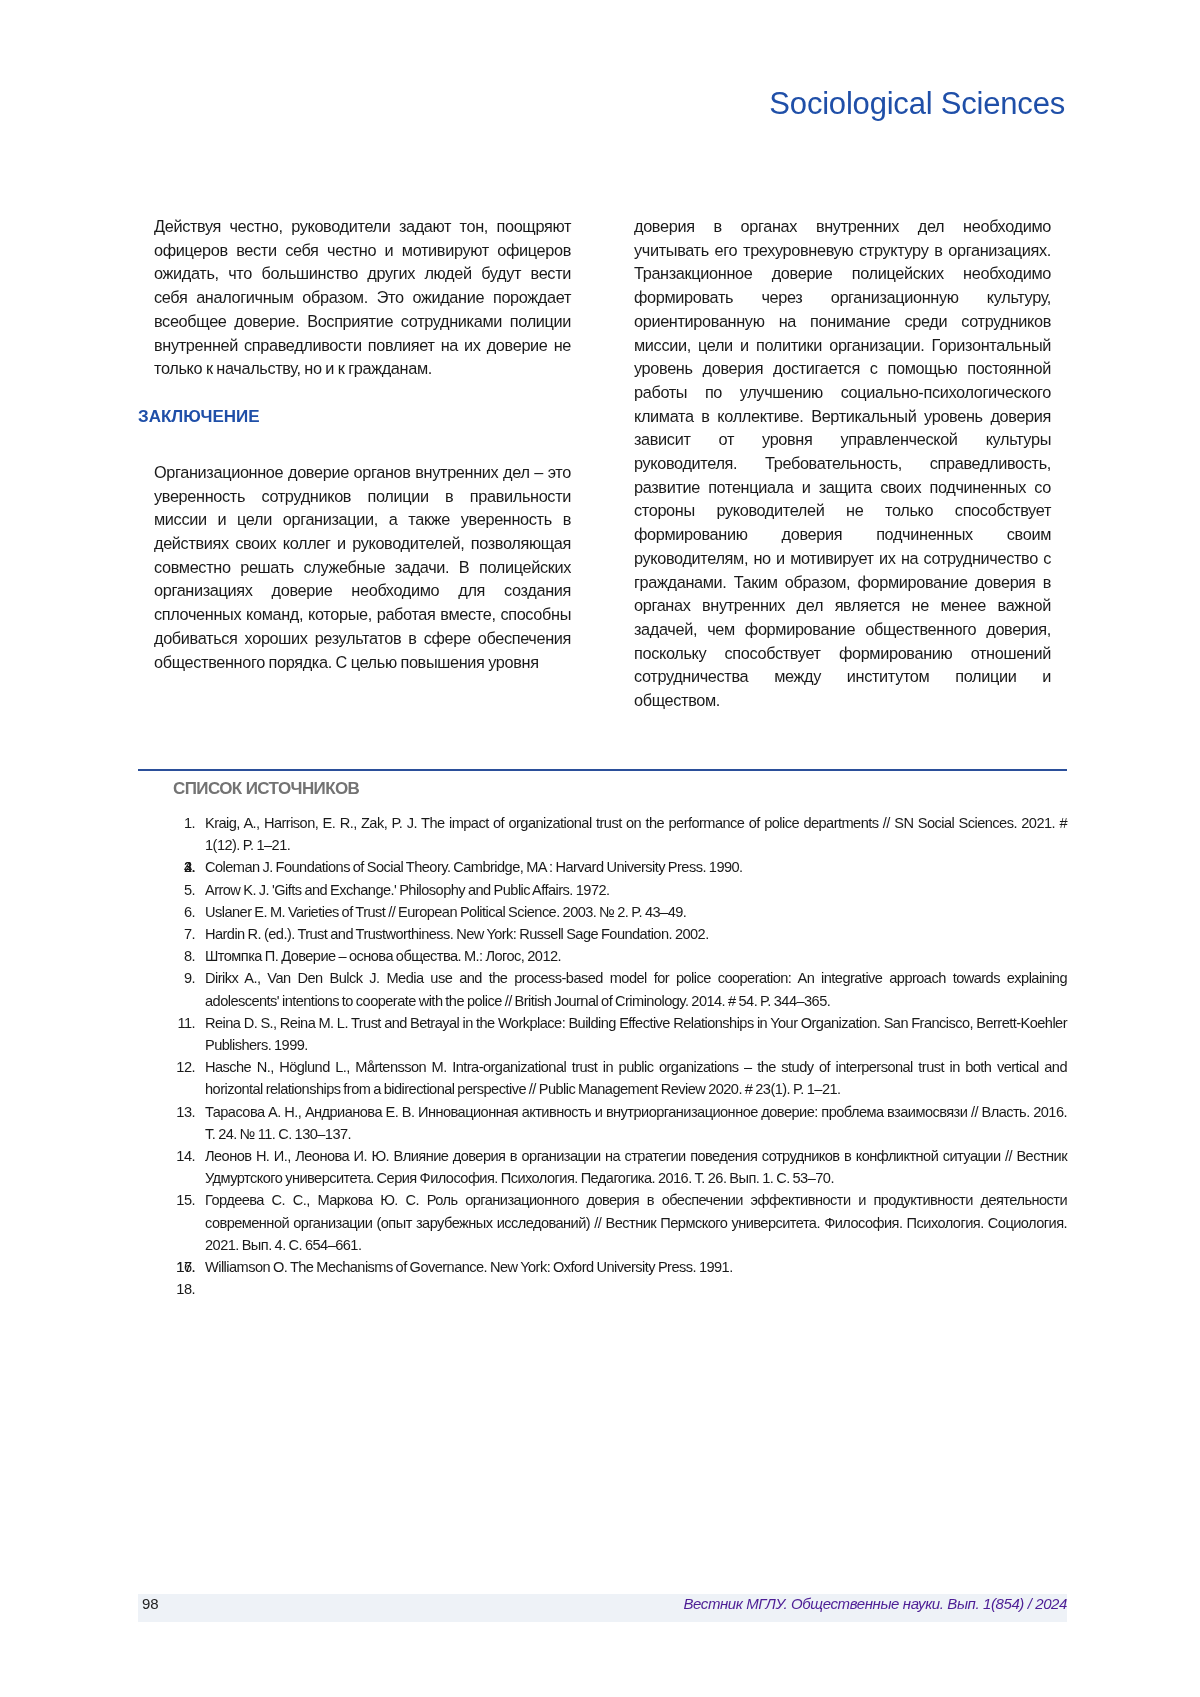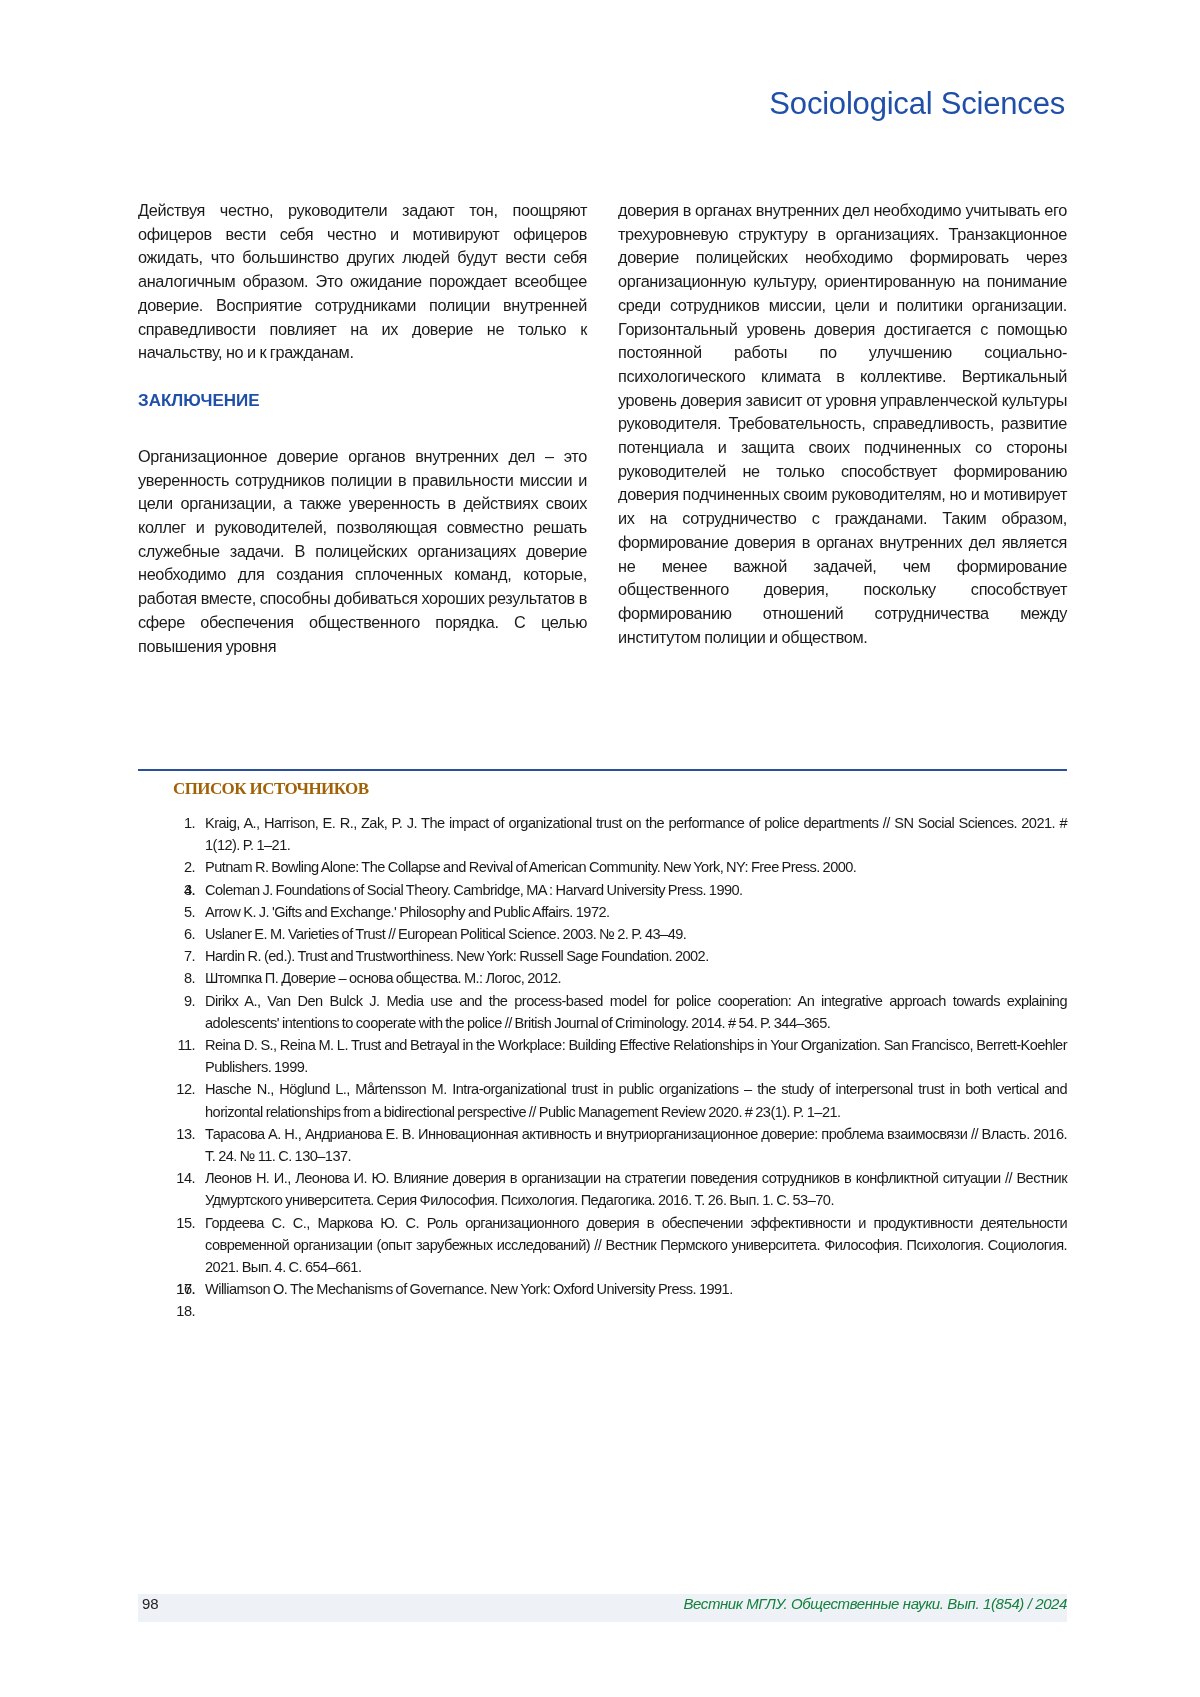--- a/index.html
+++ b/index.html
@@ -2,38 +2,38 @@
 <html><head>
 <meta charset="utf-8">
 <style>
   html, body { margin: 0; padding: 0; background: #ffffff; }
   body { width: 1200px; height: 1697px; position: relative; overflow: hidden;
          font-family: "Liberation Sans", "DejaVu Sans", sans-serif; color: #1a1a1a; }
   .running-head { position: absolute; top: 86px; right: 135px; font-size: 31px;
                   color: #1f4fa8; font-family: "Liberation Sans", sans-serif; letter-spacing: -0.2px; }
   .col { position: absolute; top: 199px; width: 449px; font-size: 16.3px; line-height: 23.7px;
          text-align: justify; hyphens: manual; letter-spacing: -0.35px; word-spacing: -0.5px; }
-  .col p { margin: 0; }
+  .col p { margin: 16px; }
   .col-left { left: 138px; }
   .col-right { left: 618px; }
   .section-heading { margin: 25px 0 33px 0; font-size: 17px; font-weight: bold; color: #1f4fa8;
                      letter-spacing: 0; line-height: 22px; }
   .divider { position: absolute; top: 769px; left: 138px; width: 929px; height: 2px; background: #2b4f9a; }
   .refs { position: absolute; top: 776px; left: 138px; width: 929px; }
-  .refs-heading { margin: 0 0 0 35px; font-size: 17px; font-weight: bold; color: #a16207;
-                  line-height: 26px; letter-spacing: -0.6px; font-family: Liberation Serif, serif; }
+  .refs-heading { margin: 0 0 0 35px; font-size: 17px; font-weight: bold; color: #737373;
+                  line-height: 26px; letter-spacing: -0.6px; }
   .ref-list { list-style: none; margin: 10px 0 0 0; padding: 0; }
   .ref-item { position: relative; padding-left: 67px; font-size: 14.6px; line-height: 22.2px;
               letter-spacing: -0.55px; word-spacing: -0.6px; text-align: justify; color: #1a1a1a; }
   .ref-num { position: absolute; left: 0; width: 57px; text-align: right; }
   .footer-bar { position: absolute; top: 1594px; left: 138px; width: 929px; height: 28px;
                 background: #eef2f7; }
   .page-num { position: absolute; left: 4px; top: 1px; font-size: 15px; line-height: 18px; color: #222; }
   .journal { position: absolute; right: 0; top: 1px; font-size: 15px; line-height: 18px;
-             font-style: italic; color: #15803d; letter-spacing: -0.4px; }
+             font-style: italic; color: #4c1d95; letter-spacing: -0.4px; }
 </style>
 </head>
 <body>
 
 <div class="running-head">Sociological Sciences</div>
 
 <div class="col col-left">
   <p>Действуя честно, руководители задают тон, поощряют офицеров вести себя честно и мотивируют офицеров ожидать, что большинство других людей будут вести себя аналогичным образом. Это ожидание порождает всеобщее доверие. Восприятие сотрудниками полиции внутренней справедливости повлияет на их доверие не только к начальству, но и к гражданам.</p>
   <div class="section-heading">ЗАКЛЮЧЕНИЕ</div>
   <p>Организационное доверие органов внутренних дел – это уверенность сотрудников полиции в правильности миссии и цели организации, а также уверенность в действиях своих коллег и руководителей, позволяющая совместно решать служебные задачи. В полицейских организациях доверие необходимо для создания сплоченных команд, которые, работая вместе, способны добиваться хороших результатов в сфере обеспечения общественного порядка. С целью повышения уровня</p>
@@ -42,21 +42,21 @@
 <div class="col col-right">
   <p>доверия в органах внутренних дел необходимо учитывать его трехуровневую структуру в организациях. Транзакционное доверие полицейских необходимо формировать через организационную культуру, ориентированную на понимание среди сотрудников миссии, цели и политики организации. Горизонтальный уровень доверия достигается с помощью постоянной работы по улучшению социально-психологического климата в коллективе. Вертикальный уровень доверия зависит от уровня управленческой культуры руководителя. Требовательность, справедливость, развитие потенциала и защита своих подчиненных со стороны руководителей не только способствует формированию доверия подчиненных своим руководителям, но и мотивирует их на сотрудничество с гражданами. Таким образом, формирование доверия в органах внутренних дел является не менее важной задачей, чем формирование общественного доверия, поскольку способствует формированию отношений сотрудничества между институтом полиции и обществом.</p>
 </div>
 
 <div class="divider"></div>
 
 <div class="refs">
   <div class="refs-heading">СПИСОК ИСТОЧНИКОВ</div>
   <ol class="ref-list">
     <li class="ref-item"><span class="ref-num">1.</span><span>Kraig, A., Harrison, E. R., Zak, P. J. The impact of organizational trust on the performance of police departments // SN Social Sciences. 2021. # 1(12). P. 1–21.</span></li>
-    <li class="ref-item"><span class="ref-num">2.</span><span>Putnam R. Bowling Alone: The Collapse and Revival of American Community. New York, NY: Free Press. 2000.</span></li>
+    <li class="ref-item"><span class="ref-num">2.</span></li>
     <li class="ref-item"><span class="ref-num">3.</span></li>
     <li class="ref-item"><span class="ref-num">4.</span><span>Coleman J. Foundations of Social Theory. Cambridge, MA : Harvard University Press. 1990.</span></li>
     <li class="ref-item"><span class="ref-num">5.</span><span>Arrow K. J. 'Gifts and Exchange.' Philosophy and Public Affairs. 1972.</span></li>
     <li class="ref-item"><span class="ref-num">6.</span><span>Uslaner E. M. Varieties of Trust // European Political Science. 2003. № 2. P. 43–49.</span></li>
     <li class="ref-item"><span class="ref-num">7.</span><span>Hardin R. (ed.). Trust and Trustworthiness. New York: Russell Sage Foundation. 2002.</span></li>
     <li class="ref-item"><span class="ref-num">8.</span><span>Штомпка П. Доверие – основа общества. М.: Логос, 2012.</span></li>
     <li class="ref-item"><span class="ref-num">9.</span><span>Dirikx A., Van Den Bulck J. Media use and the process-based model for police cooperation: An integrative approach towards explaining adolescents' intentions to cooperate with the police // British Journal of Criminology. 2014. # 54. P. 344–365.</span></li>
     <li class="ref-item"><span class="ref-num">11.</span><span>Reina D. S., Reina M. L. Trust and Betrayal in the Workplace: Building Effective Relationships in Your Organization. San Francisco, Berrett-Koehler Publishers. 1999.</span></li>
     <li class="ref-item"><span class="ref-num">12.</span><span>Hasche N., Höglund L., Mårtensson M. Intra-organizational trust in public organizations – the study of interpersonal trust in both vertical and horizontal relationships from a bidirectional perspective // Public Management Review 2020. # 23(1). P. 1–21.</span></li>
     <li class="ref-item"><span class="ref-num">13.</span><span>Тарасова А. Н., Андрианова Е. В. Инновационная активность и внутриорганизационное доверие: проблема взаимосвязи // Власть. 2016. Т. 24. № 11. С. 130–137.</span></li>

